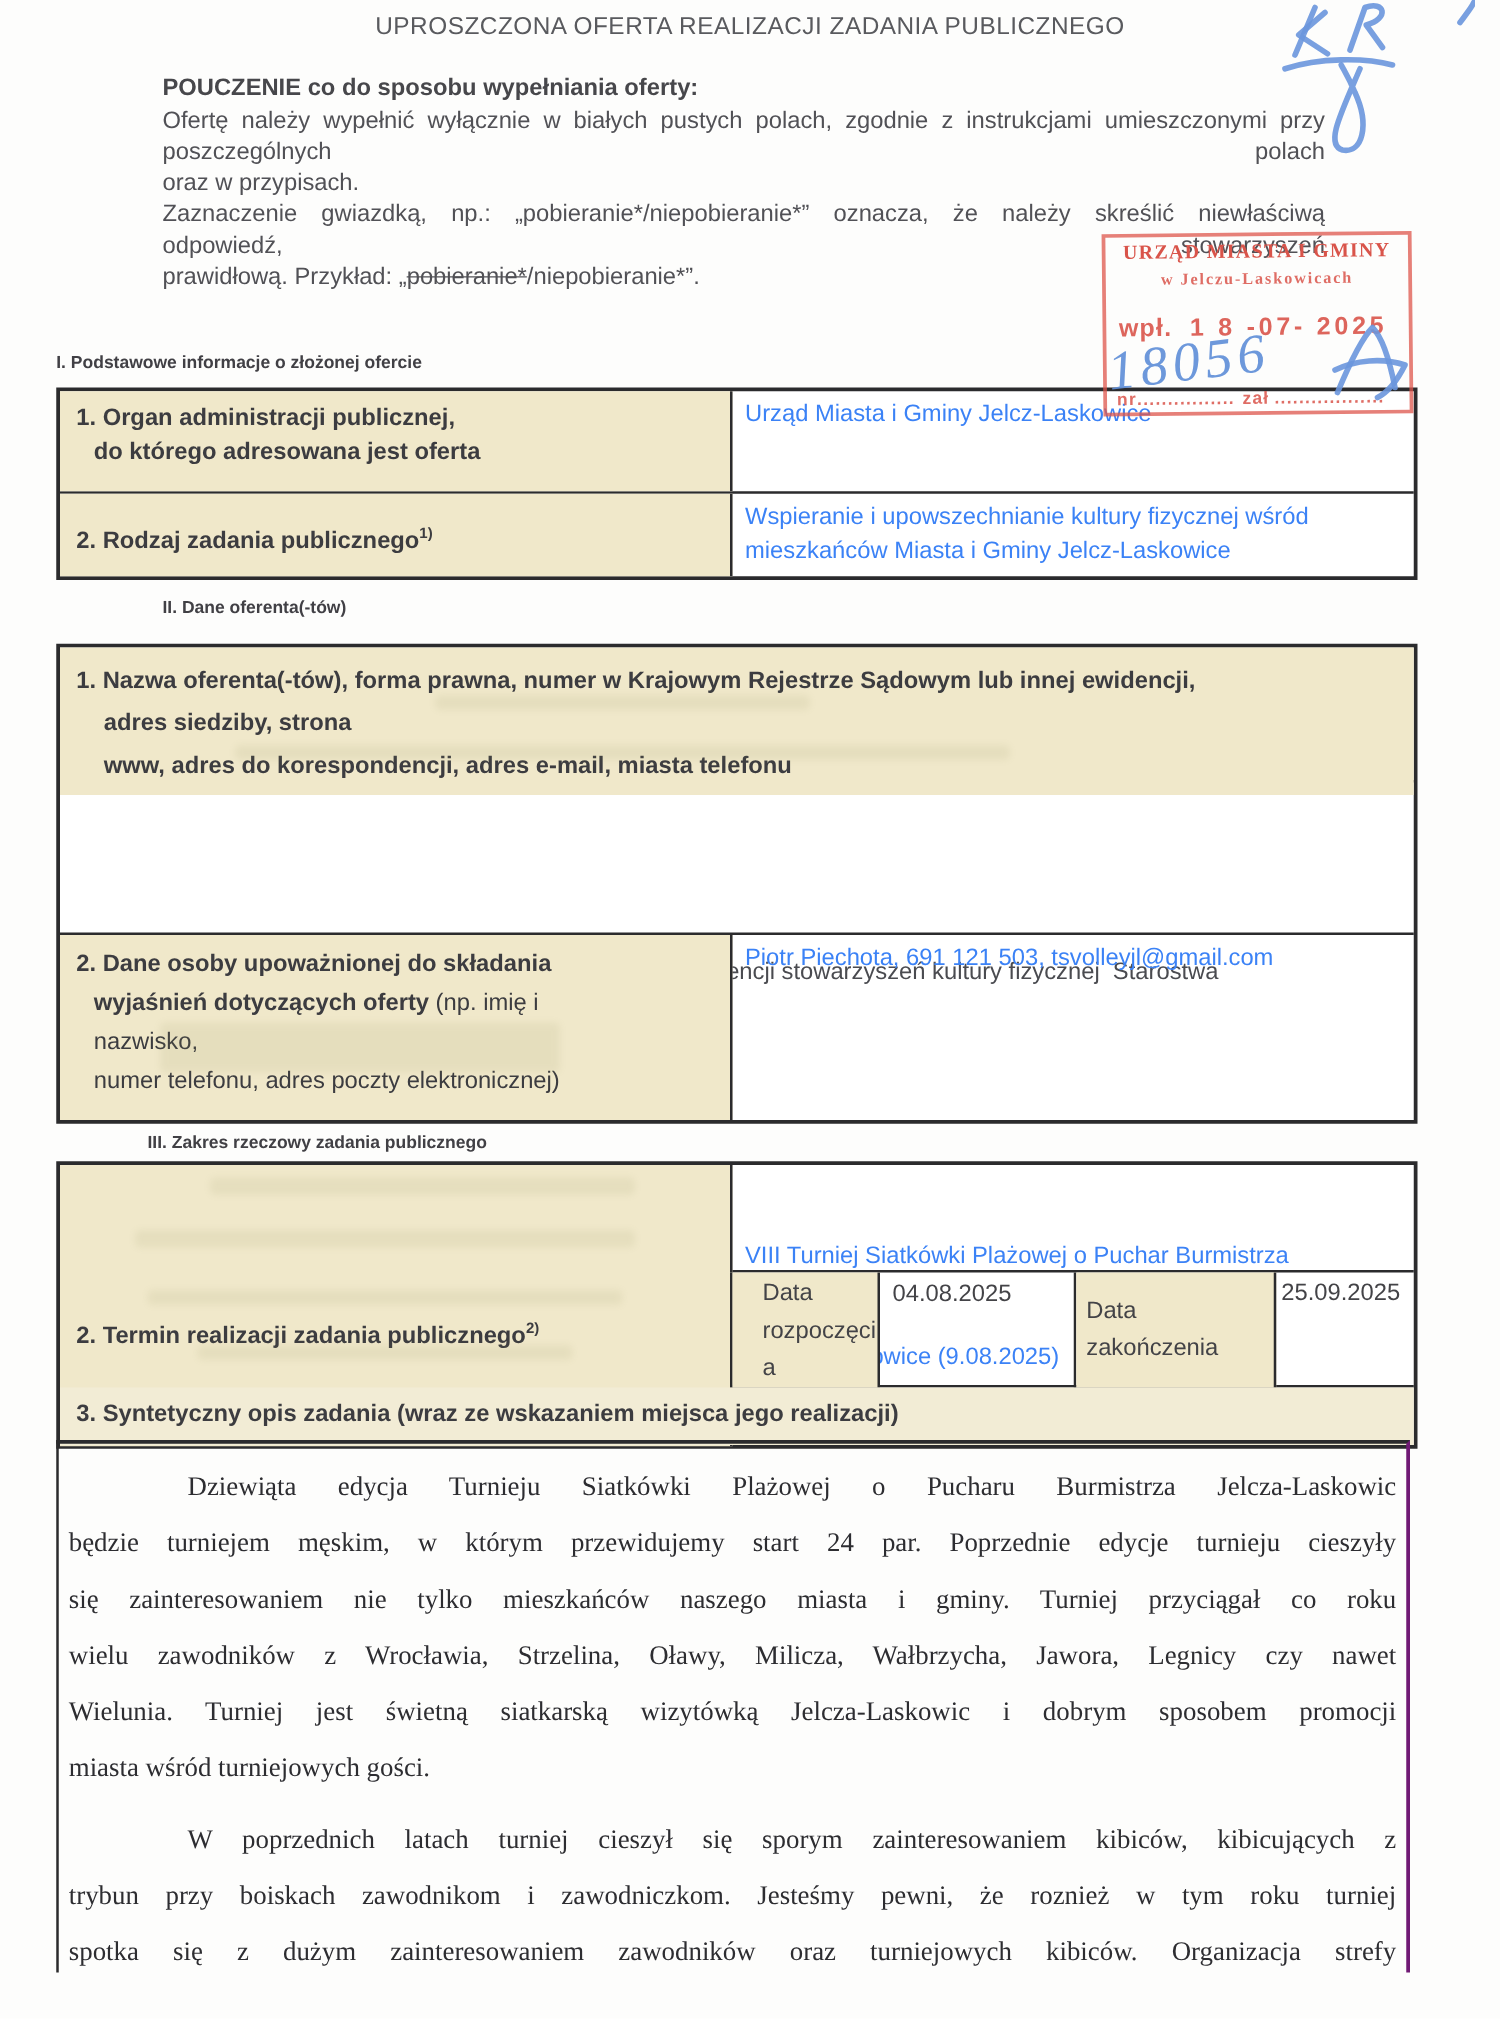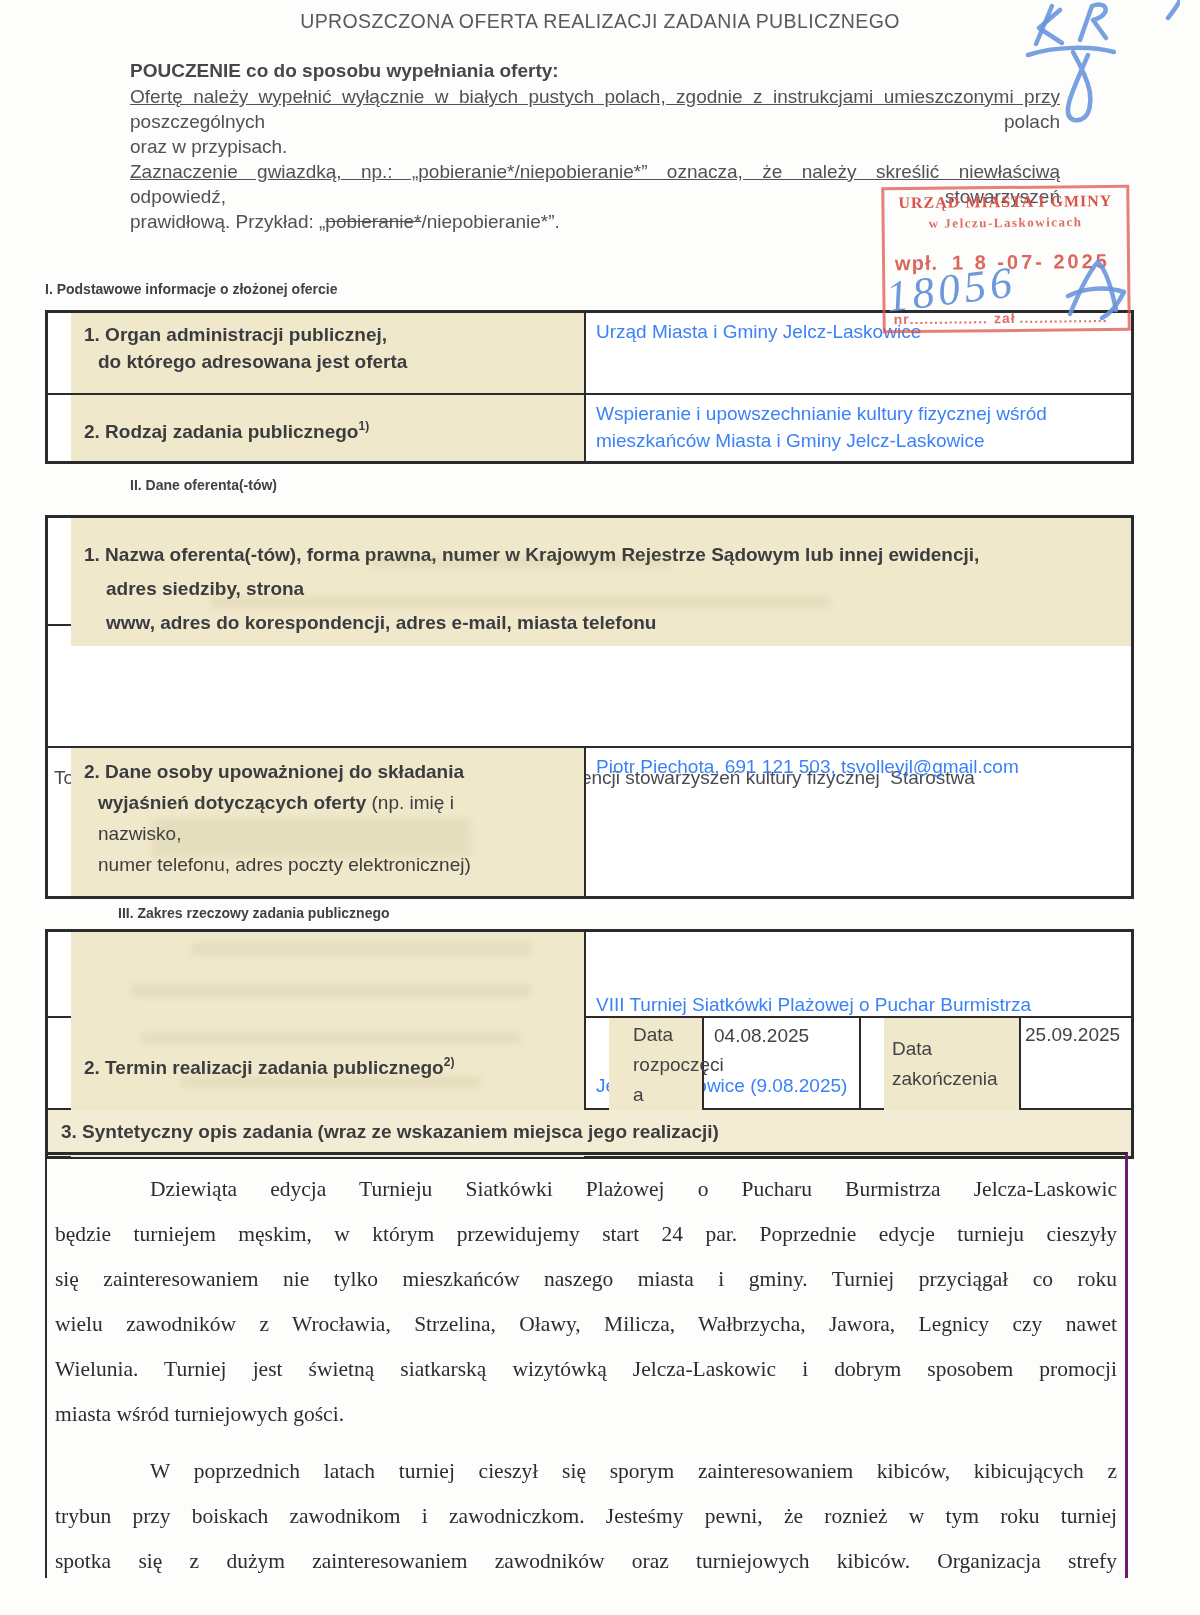--- a/index.html
+++ b/index.html
@@ -2,32 +2,32 @@
 <html><head>
 <meta charset="utf-8">
 <style>
   html,body{margin:0;padding:0;background:#ffffff;}
   .page{
     position:relative;width:1200px;height:1615px;background:#fdfdfc;overflow:hidden;
     font-family:"Liberation Sans",sans-serif;color:#444448;
   }
   
   .abs{position:absolute;}
-  .beige{background:#f0e8ca;margin-left:23px;}
+  .beige{background:#f0e8ca;}
   .beige-light{background:#f2ecd5;}
   sup.fn{font-size:12px;position:relative;top:-1px;font-weight:bold;}
   
   .doc-title{
     top:10px;left:0;width:100%;text-align:center;
     font-size:19.5px;letter-spacing:.4px;color:#595a5e;
   }
   
   .intro{top:58px;left:130px;width:930px;font-size:19px;color:#515156;line-height:25px;}
   .intro .hd{font-weight:bold;color:#47474b;line-height:26px;}
-  .jline{text-align:justify;text-align-last:justify;text-decoration:underline;}
+  .jline{text-align:justify;text-align-last:justify;}
   .between{display:flex;justify-content:space-between;}
   .strike{text-decoration:line-through;}
   
   .stamp{
     top:186px;left:882px;width:242px;height:140px;
     border:3px solid rgba(221,86,76,.75);transform:rotate(-.6deg);
     color:#d9544a;z-index:5;background:rgba(255,255,255,.0);
   }
   .stamp .l1{position:absolute;top:4px;left:0;width:100%;text-align:center;
     font-family:"Liberation Serif",serif;font-weight:bold;font-size:16px;letter-spacing:1px;}
@@ -50,21 +50,21 @@
   .tbl{border:3px solid #2b2b2d;background:#fff;}
   .trow{display:grid;}
   .trow + .trow{border-top:2px solid #2b2b2d;}
   .cell{position:relative;}
   .cell.rb{border-right:2px solid #2b2b2d;}
   .lblcell{padding:8px 10px 4px 13px;font-weight:bold;font-size:19px;color:#3c3c40;line-height:27px;}
   .valcell{padding:5px 8px 4px 10px;font-size:19px;color:#3b82f6;line-height:27px;white-space:pre-wrap;}
   .vcenter{display:flex;flex-direction:column;justify-content:center;}
   .indent2{padding-left:14px;}
   
-  .hdr3{padding:20px 10px 6px 13px;font-weight:bold;font-size:19px;color:#3c3c40;line-height:34px;}
+  .hdr3{padding:10px 10px 6px 13px;font-weight:bold;font-size:19px;color:#3c3c40;line-height:34px;}
   .hdr3 .sub{padding-left:22px;}
   .orgval{padding:14px 8px 4px 6px;font-size:19px;color:#4a4b50;line-height:55px;white-space:pre-wrap;}
   .mix{font-weight:normal;}
   
   .smcell{font-size:19px;color:#434347;line-height:30px;}
   
   .desc{
     border-left:2px solid #2b2b2d;border-right:3px solid #701a75;border-top:3px solid #2b2b2d;
     padding:12px 8px 0 8px;
     font-family:"Liberation Serif",serif;font-size:21.5px;color:#2d2d31;line-height:45px;

